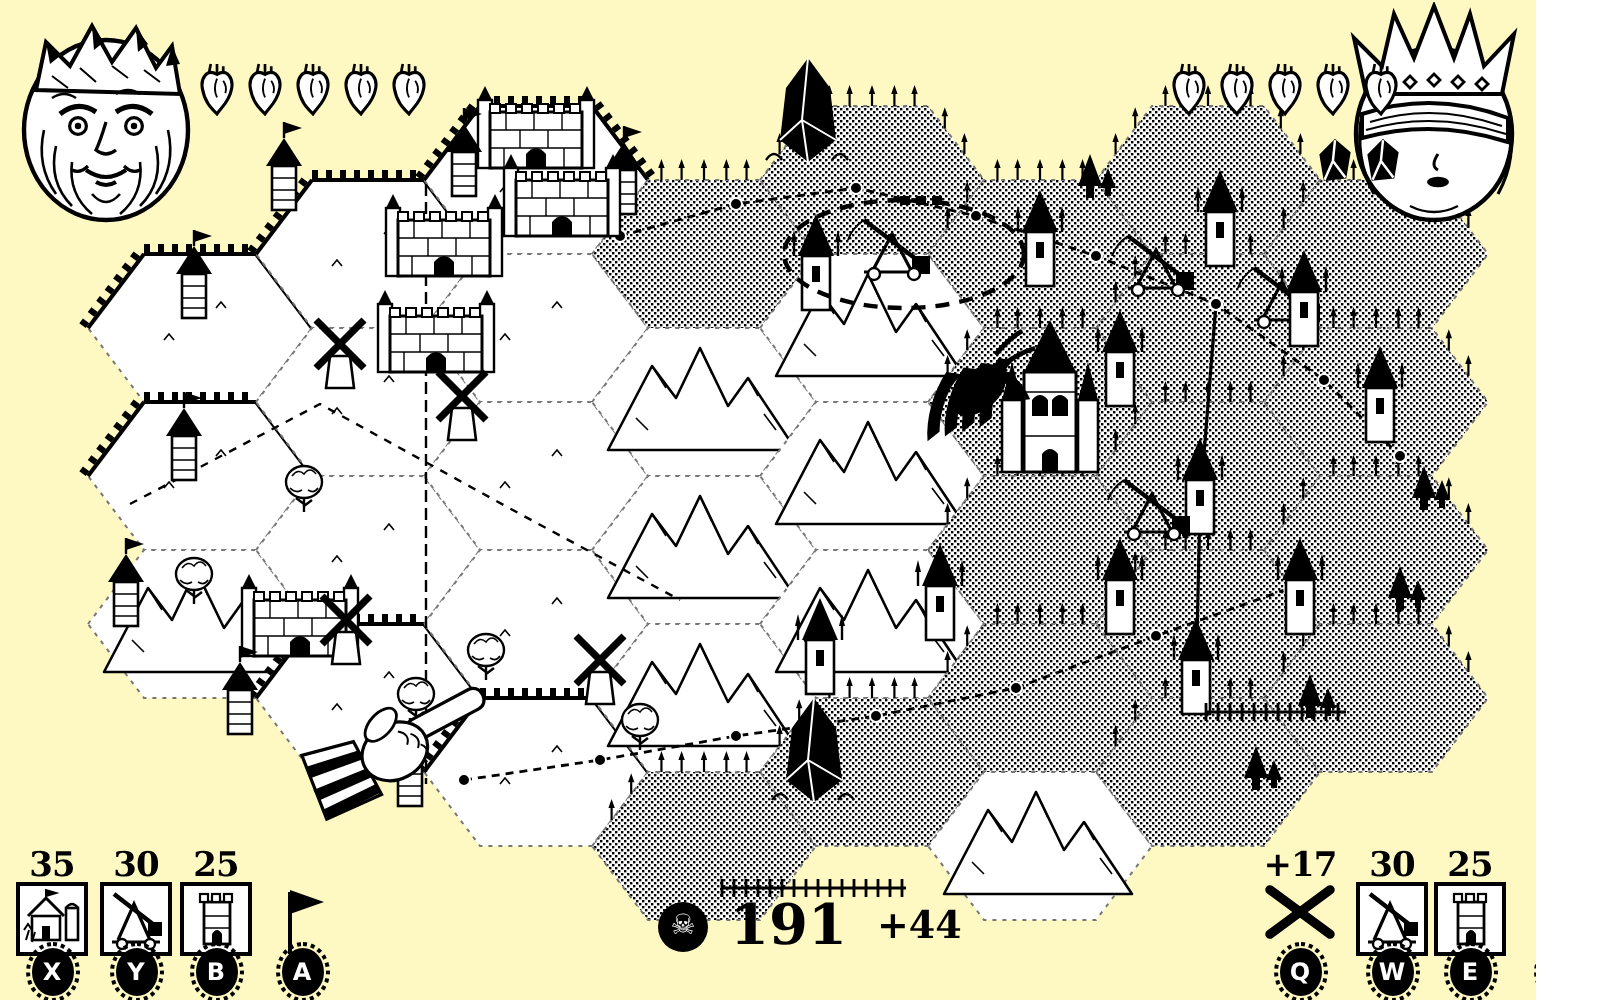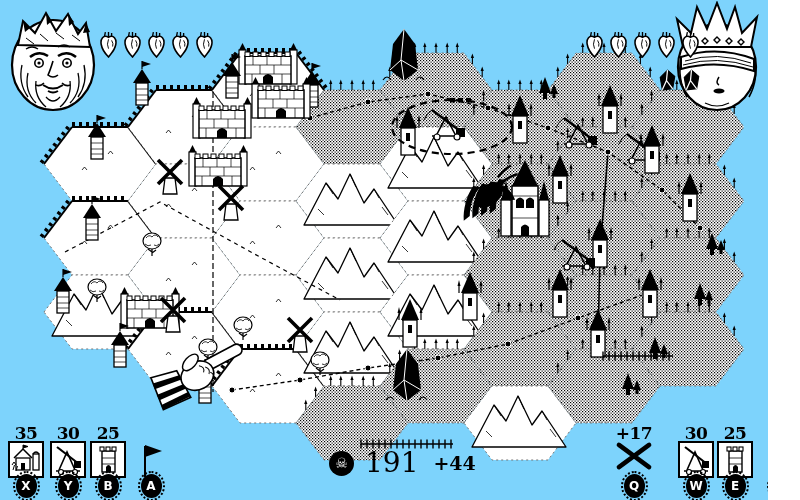--- a/index.html
+++ b/index.html
@@ -1,42 +1,42 @@
 <!DOCTYPE html>
 <html><head>
 <meta charset="utf-8">
 <style>
   html,body{margin:0;padding:0;background:#fff;}
-  .stage{position:relative;width:768px;height:500px;background:#7dd3fc;overflow:hidden;
+  .stage{position:relative;width:768px;height:500px;background:#fef9c3;overflow:hidden;
          font-family:"DejaVu Sans",sans-serif;color:#000;}
   #map{position:absolute;left:0;top:0;}
   .portrait{position:absolute;z-index:3;}
   .portrait.king{left:6px;top:1px;}
   .portrait.queen{right:3px;top:1px;}
   .hearts{position:absolute;top:31px;display:flex;gap:3px;z-index:3;}
   .hearts.left{left:98px;}
   .hearts.right{left:584px;}
   .gems{position:absolute;left:657px;top:67px;display:flex;gap:3px;z-index:3;}
   .slot{position:absolute;bottom:2px;display:flex;flex-direction:column;align-items:center;z-index:4;}
   .cost{height:15px;line-height:14px;font-family:"DejaVu Serif",serif;font-weight:700;font-size:17px;letter-spacing:-0.5px;}
   .frame{width:36px;height:37px;border:2px solid #000;background:#fff;box-sizing:border-box;
          display:flex;align-items:center;justify-content:center;}
   .icon-plain{width:38px;height:37px;display:flex;align-items:flex-end;justify-content:center;}
   .pad{width:21px;height:24px;margin-top:-4px;background:#000;border-radius:50%;color:#fff;
        font-family:"DejaVu Sans",sans-serif;font-weight:700;font-size:12px;
        display:flex;align-items:center;justify-content:center;outline:2px dotted #000;outline-offset:1px;z-index:5;}
   .score{position:absolute;left:329px;top:450px;display:flex;align-items:center;z-index:3;}
   .skull{width:25px;height:25px;border-radius:50%;background:#000;color:#fff;font-size:14px;
          display:flex;align-items:center;justify-content:center;}
-  .score-val{margin-left:11px;font-family:"DejaVu Serif",serif;font-weight:400;font-size:28px;line-height:26px;}
+  .score-val{margin-left:11px;font-family:"DejaVu Serif",serif;font-weight:700;font-size:28px;line-height:26px;}
   .score-delta{margin-left:15px;font-family:"DejaVu Serif",serif;font-weight:700;font-size:19px;}
   .mouse-ic{width:9px;height:13px;border:1.5px solid #fff;border-radius:4px;position:relative;}
   .mouse-ic::before{content:"";position:absolute;left:50%;top:0;width:1.5px;height:4px;background:#fff;transform:translateX(-50%);}
   .slot-x1{left:8px;}  .slot-x2{left:50px;} .slot-x3{left:90px;} .slot-x4{left:134px;width:34px;}
-  .slot-q{left:602px;width:64px;justify-content:flex-end;} .slot-w{left:678px;} .slot-e{left:717px;} .slot-m{left:760px;width:40px;}
+  .slot-q{left:618px;width:64px;justify-content:flex-end;} .slot-w{left:678px;} .slot-e{left:717px;} .slot-m{left:760px;width:40px;}
 </style>
 </head>
 <body>
 
 <div class="stage">
 
   <svg width="0" height="0" style="position:absolute" aria-hidden="true">
     <defs>
       <symbol id="sym-heart" viewBox="0 0 20 26">
         <path d="M7,1 l-1,5 M10,1 l0,5 M13,2 l0,4" stroke="#000" stroke-width="1.3" fill="none"></path>

